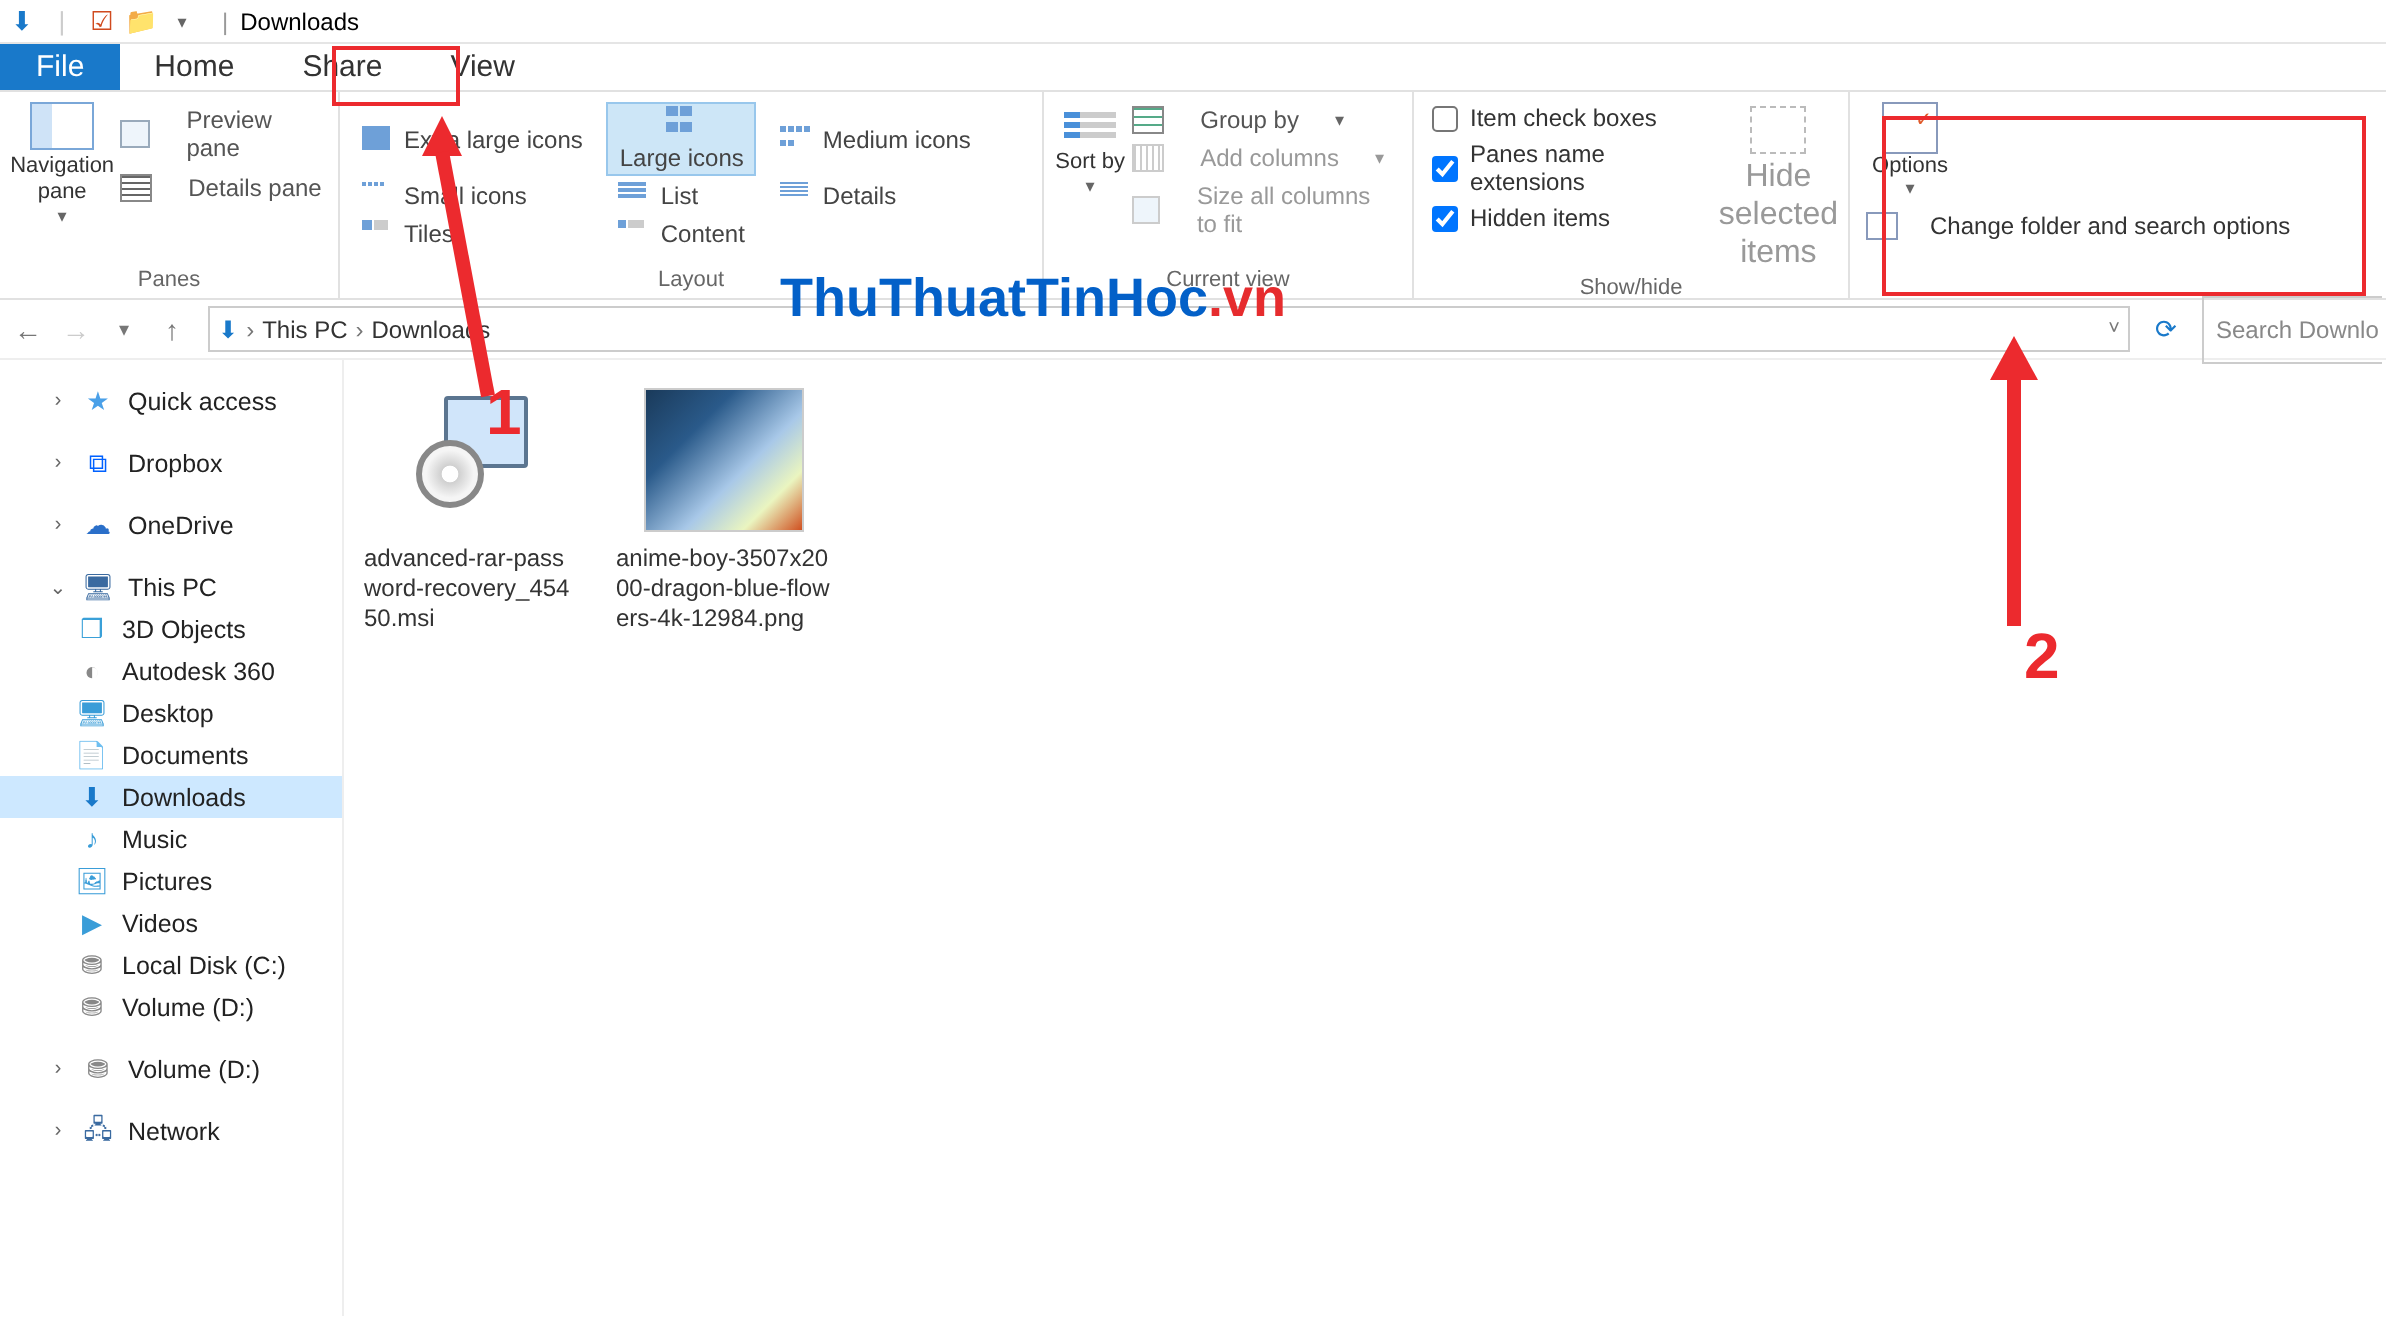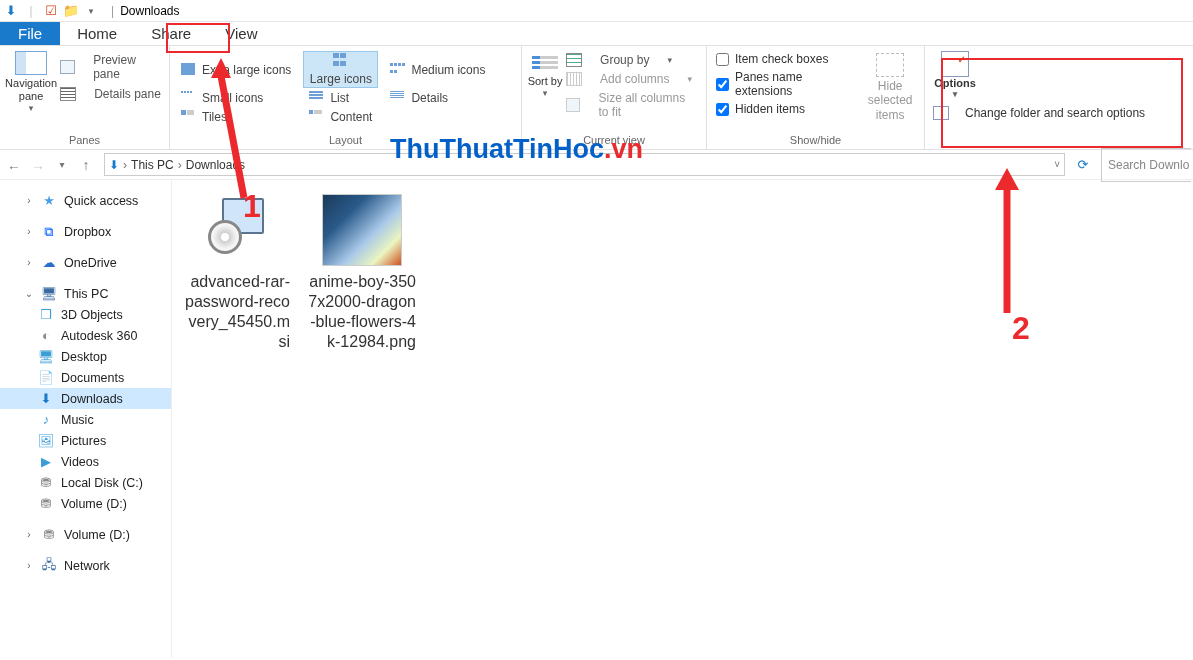--- a/index.html
+++ b/index.html
@@ -44,25 +44,25 @@
 .sort-btn .ico div { height: 3px; margin: 1px; background: linear-gradient(90deg,#4a90d9 30%,#ccc 30%); }
 
 
 .cv-side { display: flex; flex-direction: column; gap: 1px; padding-top: 2px; }
 
 
 .sh-checks { display: flex; flex-direction: column; gap: 4px; padding: 3px 4px 0; }
 .chk { display: flex; align-items: center; gap: 6px; font-size: 12px; color: #333; }
 .chk input { width: 13px; height: 13px; margin: 0; }
 
-.hide-btn { width: 60px; text-align: center; font-size: 12px; color: #999; padding-top:4px;}
+.hide-btn { width: 60px; text-align: center; font-size: 16px; color: #999; padding-top:4px;}
 .hide-btn .ico { width: 28px; height: 24px; margin: 0 auto 2px; border: 1px dashed #bbb; }
 
 
-.opt-btn { width: 50px; text-align: center; font-size: 11px; color: #333; font-weight: bold; }
+.opt-btn { width: 50px; text-align: center; font-size: 11px; color: #333; }
 .opt-btn .ico { width: 28px; height: 26px; margin: 2px auto 0; background: #fff; border: 1px solid #89b; position: relative; }
 .opt-btn .ico::after { content: "✓"; position: absolute; right: 2px; top: 2px; color: #e05a2b; font-size: 10px; }
 .opt-dropdown { margin-top: 4px; display: flex; align-items: center; gap: 16px; font-size: 12px; color: #333; padding: 3px; }
 
 
 .opt-area-highlight { position: absolute; left: 941px; top: 58px; width: 242px; height: 90px; border: 2px solid #ec2a2e; pointer-events: none; z-index: 50; }
 
 
 .addrrow { height: 30px; display: flex; align-items: center; padding: 1px 2px; gap: 6px; border-bottom: 1px solid #eee;}
 .navarrows { display: flex; align-items: center; gap: 0; }
@@ -77,21 +77,21 @@
 .main { display: flex; height: 478px; }
 .navpane { width: 172px; border-right: 1px solid #eee; padding: 10px 0; font-size: 12.5px; color: #222; overflow: hidden;}
 .navitem { display: flex; align-items: center; gap: 7px; padding: 2px 0 2px 24px; height: 21px; }
 .navitem.indent { padding-left: 38px; }
 .navitem.selected { background: #cde8ff; }
 .navitem .tw { width: 10px; color: #666; font-size: 10px; display:inline-flex; justify-content:center;}
 .nav-ico { width: 16px; height: 16px; display: inline-flex; align-items: center; justify-content: center; font-size: 13px; }
 .navspace { height: 10px; }
 
 .content { flex: 1; padding: 14px 10px; display: flex; align-items: flex-start; gap: 18px; }
-.file { width: 108px; text-align: right; font-size: 16px; color: #333; }
+.file { width: 108px; text-align: left; font-size: 12px; color: #333; }
 .file .thumb { width: 80px; height: 72px; margin: 0 auto 6px; display: flex; align-items: center; justify-content: center; }
 .thumb-msi { position: relative; }
 .thumb-msi .monitor { width: 42px; height: 36px; border: 2px solid #5b7590; border-radius: 2px; background: #d0e5fa; position: absolute; left: 26px; top: 4px; }
 .thumb-msi .cd { width: 34px; height: 34px; border: 3px solid #888; border-radius: 50%; background: radial-gradient(circle,#fff 20%,#d0d0d0 22%,#f5f5f5 60%); position: absolute; left: 12px; top: 26px; }
 .thumb-png { background: linear-gradient(135deg,#1a3a5a 0%,#2a5a8a 30%,#a8c8e8 60%,#eaf5c0 80%,#d05020 100%); width:100%; height:100%; border:1px solid #ccc;}
 
 
 .watermark { position: absolute; left: 390px; top: 134px; font-size: 27px; font-weight: 800; color: #0360c8; z-index: 40; white-space: nowrap; }
 .watermark .vn { color: #e62c2e; }
 

